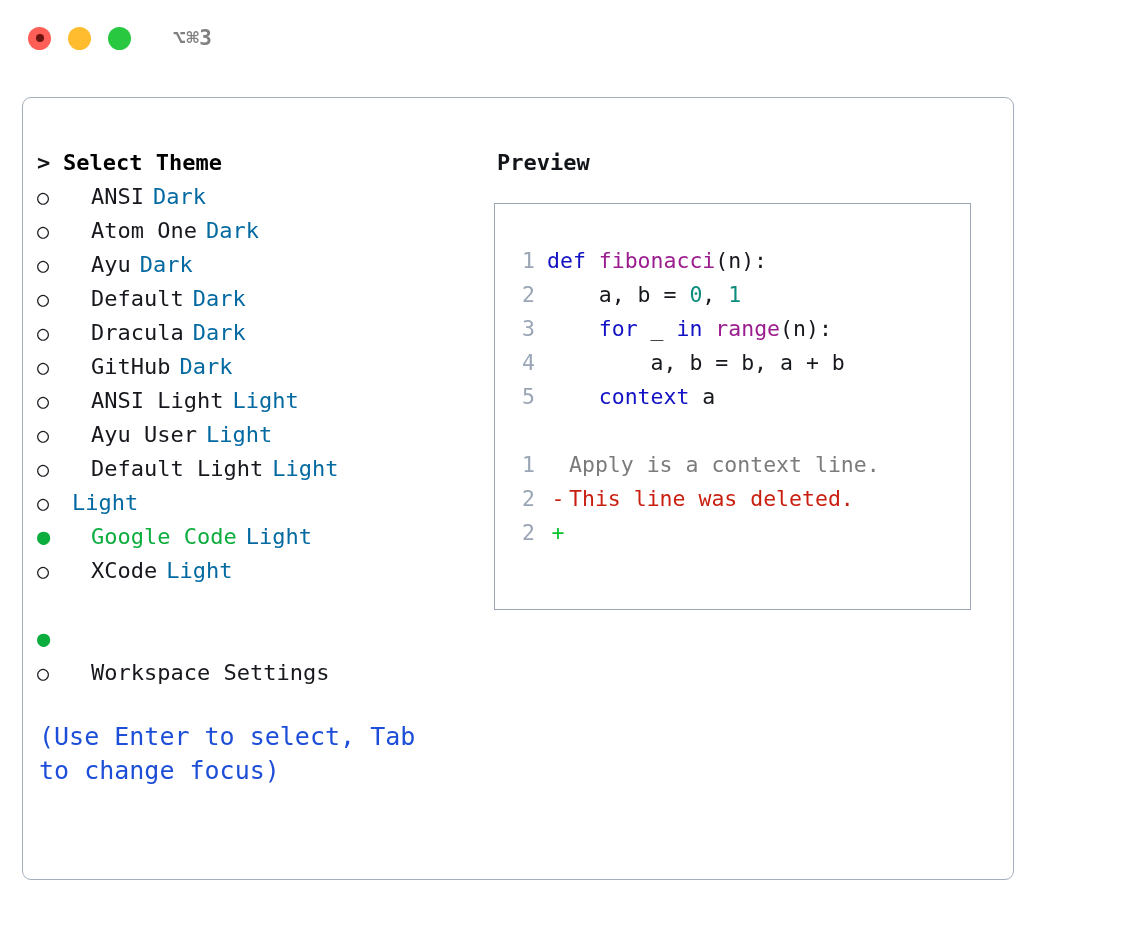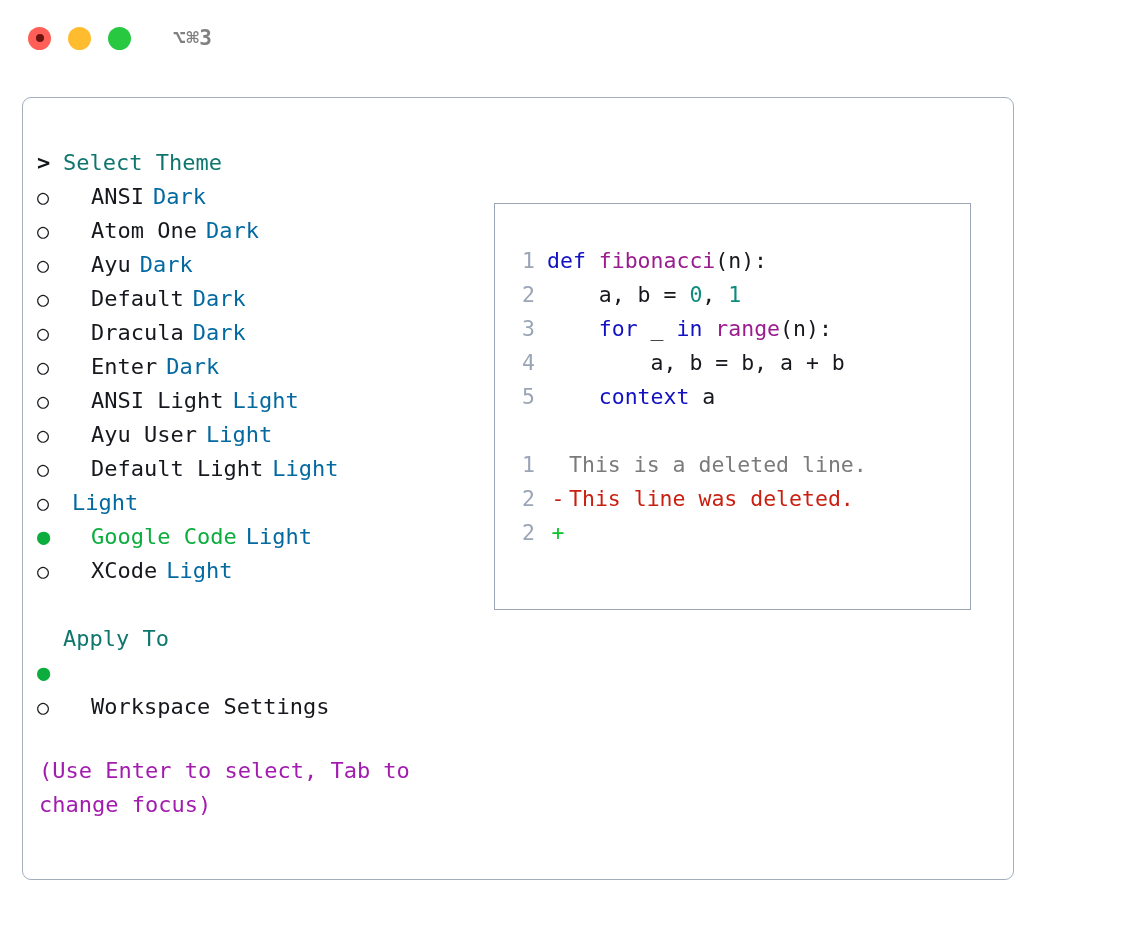--- a/index.html
+++ b/index.html
@@ -97,34 +97,34 @@
     text-align: left;
     font-size: 20px;
   }
   .marker.hollow { color: #16181d; }
   .marker.filled { color: #0bad3d; font-size: 22px; }
   .marker.caret  { color: #111418; font-weight: 700; font-size: 22px; }
   .marker.blank  { color: transparent; }
 
   .label     { color: #16181d; margin-left: 28px; }
   .label.sel { color: #0bad3d; }
-  .hdr       { color: #0f766e; font-weight: 400; }
+  .hdr       { color: #000000; font-weight: 700; }
   .tag {
     color: #0369a1;
     margin-left: 9px;
   }
 
   .spacer-row { height: 34px; }
 
   #hint {
     margin-top: 30px;
     width: 405px;
-    font-size: 22px;
-    line-height: 34px;
-    color: #a21caf;
+    font-size: 25px;
+    line-height: 34px;
+    color: #1d4ed8;
     padding-left: 2px;
   }
 
   
   #right-col {
     flex: 1;
     padding: 48px 0 0 4px;
     position: relative;
   }
   #preview-title {
@@ -199,56 +199,54 @@
         <div class="row">
           <span class="marker caret">&gt;</span><span class="hdr">Select Theme</span>
         </div>
 
         <div id="theme-list">
             <div class="row"><span class="marker hollow">○</span><span class="label">ANSI</span><span class="tag">Dark</span></div>
             <div class="row"><span class="marker hollow">○</span><span class="label">Atom One</span><span class="tag">Dark</span></div>
             <div class="row"><span class="marker hollow">○</span><span class="label">Ayu</span><span class="tag">Dark</span></div>
             <div class="row"><span class="marker hollow">○</span><span class="label">Default</span><span class="tag">Dark</span></div>
             <div class="row"><span class="marker hollow">○</span><span class="label">Dracula</span><span class="tag">Dark</span></div>
-            <div class="row"><span class="marker hollow">○</span><span class="label">Enter</span><span class="tag">Dark</span></div>
+            <div class="row"><span class="marker hollow">○</span><span class="label">GitHub</span><span class="tag">Dark</span></div>
             <div class="row"><span class="marker hollow">○</span><span class="label">ANSI Light</span><span class="tag">Light</span></div>
             <div class="row"><span class="marker hollow">○</span><span class="label">Ayu User</span><span class="tag">Light</span></div>
             <div class="row"><span class="marker hollow">○</span><span class="label">Default Light</span><span class="tag">Light</span></div>
             <div class="row"><span class="marker hollow">○</span><span class="tag">Light</span></div>
             <div class="row"><span class="marker filled">●</span><span class="label sel">Google Code</span><span class="tag">Light</span></div>
             <div class="row"><span class="marker hollow">○</span><span class="label">XCode</span><span class="tag">Light</span></div>
           </div>
 
         <div class="spacer-row"></div>
 
-        <div class="row">
-          <span class="marker blank">○</span><span class="hdr">Apply To</span>
-        </div>
 
         <div id="apply-list">
             <div class="row"><span class="marker filled">●</span></div>
             <div class="row"><span class="marker hollow">○</span><span class="label">Workspace Settings</span></div>
           </div>
 
         <div id="hint">(Use Enter to select, Tab to change focus)</div>
       </div>
 
       <div id="right-col">
+        <div id="preview-title">Preview</div>
 
         <div id="code-box">
           <div id="code-lines">
               <div class="cline"><span class="lnum">1</span><span class="tok-kw">def </span><span class="tok-fn">fibonacci</span><span class="tok-txt">(n):</span></div>
               <div class="cline"><span class="lnum">2</span><span class="tok-txt">    a, b = </span><span class="tok-num">0</span><span class="tok-txt">, </span><span class="tok-num">1</span></div>
               <div class="cline"><span class="lnum">3</span><span class="tok-txt">    </span><span class="tok-kw">for</span><span class="tok-txt"> _ </span><span class="tok-kw">in</span><span class="tok-txt"> </span><span class="tok-fn">range</span><span class="tok-txt">(n):</span></div>
               <div class="cline"><span class="lnum">4</span><span class="tok-txt">        a, b = b, a + b</span></div>
               <div class="cline"><span class="lnum">5</span><span class="tok-txt">    </span><span class="tok-kw">context</span><span class="tok-txt"> a</span></div>
             </div>
           <div class="gap"></div>
           <div id="diff-lines">
-              <div class="cline"><span class="lnum">1</span><span class="diffmark tok-ctx"></span><span class="tok-ctx">This is a deleted line.</span></div>
+              <div class="cline"><span class="lnum">1</span><span class="diffmark tok-ctx"></span><span class="tok-ctx">Apply is a context line.</span></div>
               <div class="cline"><span class="lnum">2</span><span class="diffmark tok-del">-</span><span class="tok-del">This line was deleted.</span></div>
               <div class="cline"><span class="lnum">2</span><span class="diffmark tok-add">+</span></div>
             </div>
         </div>
       </div>
 
     </div>
   </div>
 </div>
 

